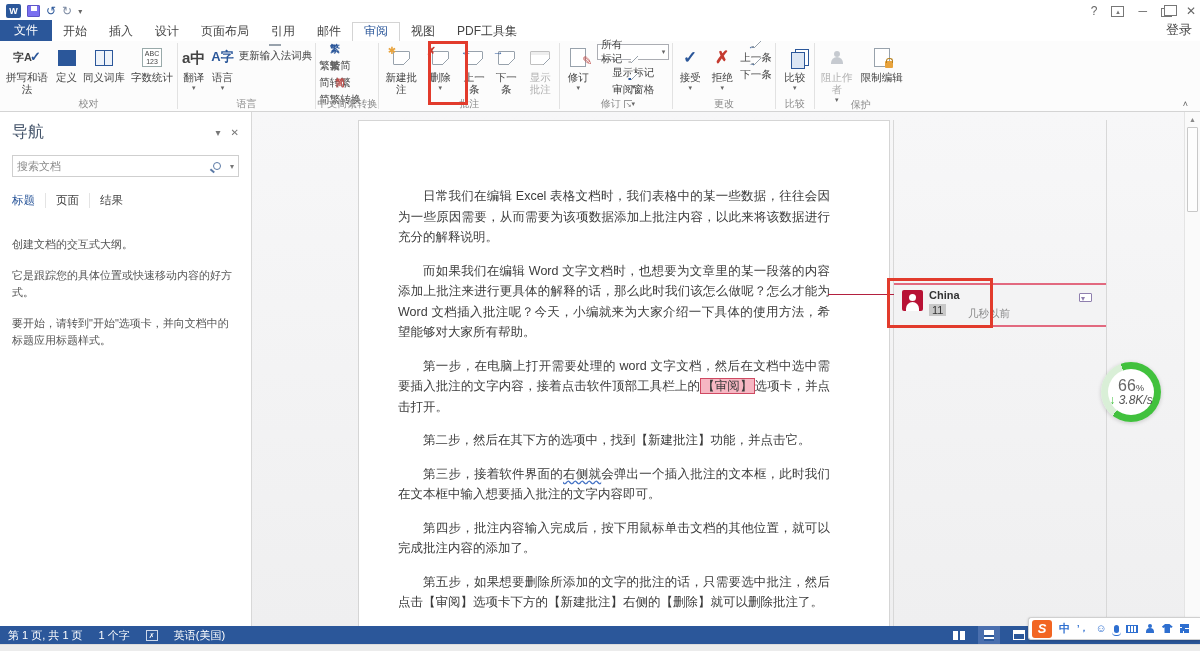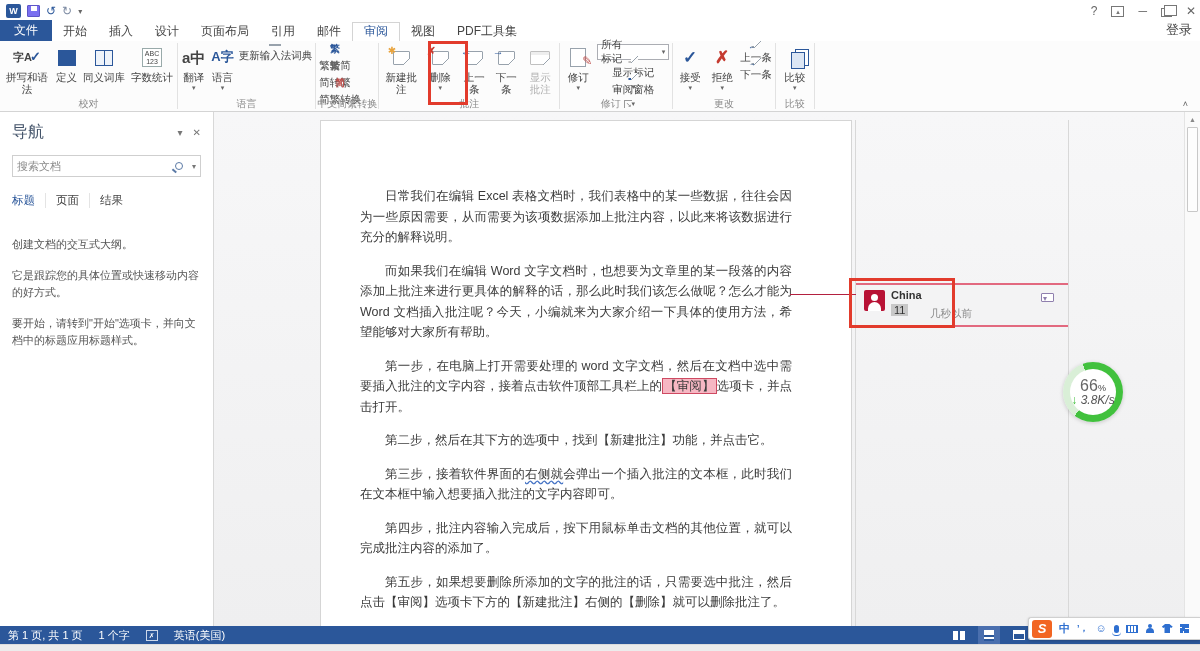--- a/index.html
+++ b/index.html
@@ -66,21 +66,21 @@
   .lock::before { content:""; position:absolute; left:1.5px; top:-3px; width:5px; height:4px; border:1px solid #b5801f; border-bottom:none; border-radius:3px 3px 0 0; }
   .cmp-ic { width:18px; height:18px; position:relative; }
   .cmp-ic::before, .cmp-ic::after { content:""; position:absolute; width:12px; height:15px; border:1px solid #2b579a; background:#fff; }
   .cmp-ic::after { left:5px; top:3px; background:#dce6f4; }
   .launcher { width:8px; height:8px; border-left:1px solid #9a9a9a; border-top:1px solid #9a9a9a; position:relative; font-size:7px; color:#777; line-height:7px; text-align:right; }
   .ribbon-caret { position:absolute; right:12px; bottom:2px; font-size:9px; color:#666; }
   .redrect { position:absolute; border:3px solid #e23b2c; z-index:50; }
 
   
   .workarea { height:514px; display:flex; background:#f4f4f5; position:relative; }
-  .navpane { width:214px; background:#fff; border-right:1px solid #d8d8d8; padding:10px 12px; position:relative; }
+  .navpane { width:252px; background:#fff; border-right:1px solid #d8d8d8; padding:10px 12px; position:relative; }
   .nav-head { display:flex; align-items:center; }
   .nav-title { font-size:16px; color:#44546a; flex:1; }
   .nav-ctls { display:flex; gap:10px; font-size:10px; color:#777; }
   .nav-search { margin-top:12px; height:22px; border:1px solid #cfcfcf; display:flex; align-items:center; background:#fff; padding:0 4px; }
   .nav-search input { flex:1; border:none; outline:none; font-size:11px; color:#444; font-family:"Liberation Sans",sans-serif; }
   .nav-search input::placeholder { color:#8a8a8a; }
   .mag { width:8px; height:8px; border:1.5px solid #5b7aa6; border-radius:50%; position:relative; margin-right:5px; }
   .mag::after { content:""; position:absolute; left:-4px; top:7px; width:5px; height:1.5px; background:#5b7aa6; transform:rotate(40deg); }
   .nav-tabs { display:flex; margin-top:16px; font-size:11.5px; }
   .nav-tab { padding:0 10px; color:#444; border-right:1px solid #e4e4e4; }
@@ -391,20 +391,40 @@
             <span class="cmp-ic"></span>
           </span>
         <span>比较</span>
         <span class="dd">▾</span>
       </div>
     </div>
     <div class="glabel">比较</div>
   </div>
   <div class="gsep"></div>
 
+  <div class="rgroup">
+    <div class="rbuttons">
+      <div class="bigbtn disabled" style="width:42px;">
+        <span class="ic">
+            <span class="person-ic" style="opacity:.55;"></span>
+          </span>
+        <span>阻止作者</span>
+        <span class="dd">▾</span>
+      </div>
+      <div class="bigbtn" style="width:48px;">
+        <span class="ic">
+            <span class="doc-ic">
+              <span class="lock"></span>
+            </span>
+          </span>
+        <span>限制编辑</span>
+      </div>
+    </div>
+    <div class="glabel">保护</div>
+  </div>
 
   <span class="ribbon-caret">˄</span>
 
   <div class="redrect" style="left:428px;top:0px;width:40px;height:64px;"></div>
 </div>
 
 <div class="workarea">
 
   <div class="navpane">
     <div class="nav-head">

